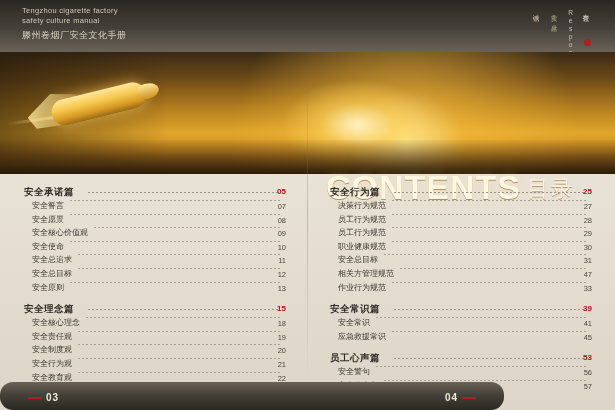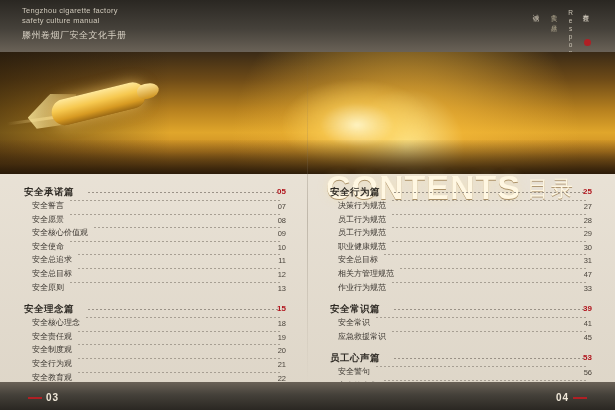--- a/index.html
+++ b/index.html
@@ -156,22 +156,23 @@
     flex:1;height:1px;margin:0 6px;
     background:repeating-linear-gradient(90deg,#a79f93 0 2px, rgba(0,0,0,0) 2px 4px);
   }
   .item .pg{
     position:absolute;right:0;top:2px;
     font-size:7.5px;color:#4a443c;
   }
 
   
   .footer{
-    position:absolute;left:0;bottom:0;width:615px;height:28px;
+    position:absolute;left:0;bottom:0;width:504px;height:28px;
     background:linear-gradient(180deg,#6a6257 0%,#45413a 45%,#2a2722 100%);
+    border-radius:13px;
   }
   .folio{
     position:absolute;bottom:7px;
     font-size:10px;font-weight:bold;color:#efe7d8;letter-spacing:1px;
   }
   .folio.l{left:28px;}
   .folio.r{right:28px;}
   .folio .bar{
     display:inline-block;width:14px;height:2px;background:#b01f24;
     vertical-align:middle;margin-right:4px;

